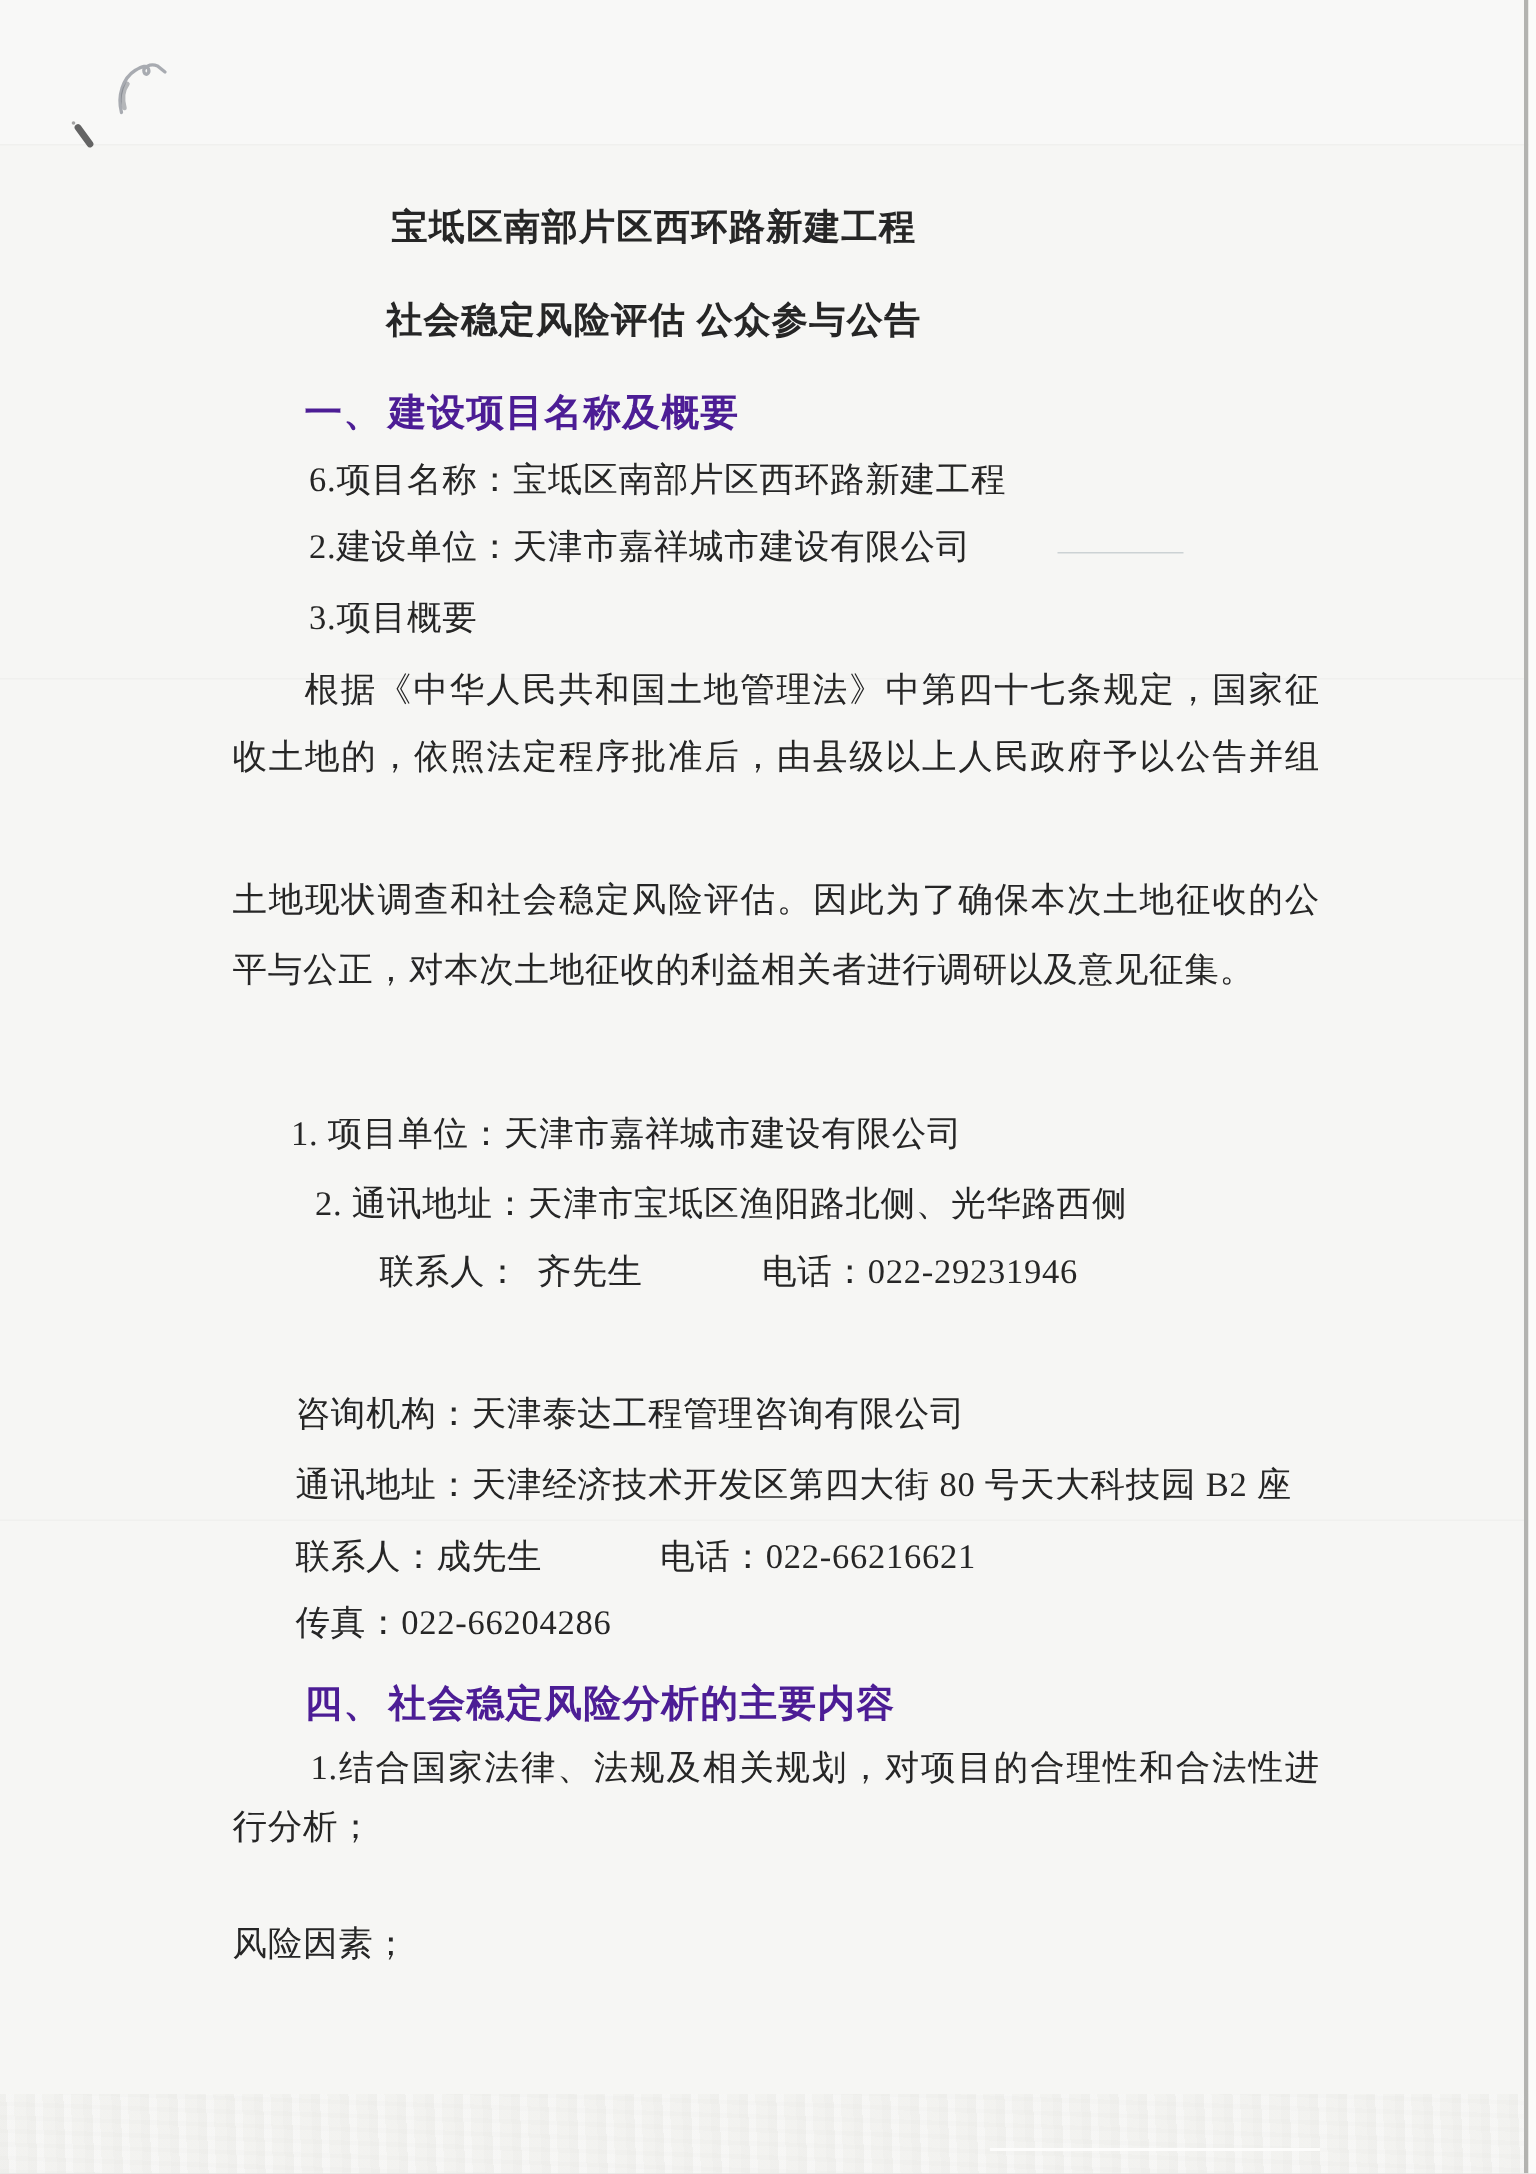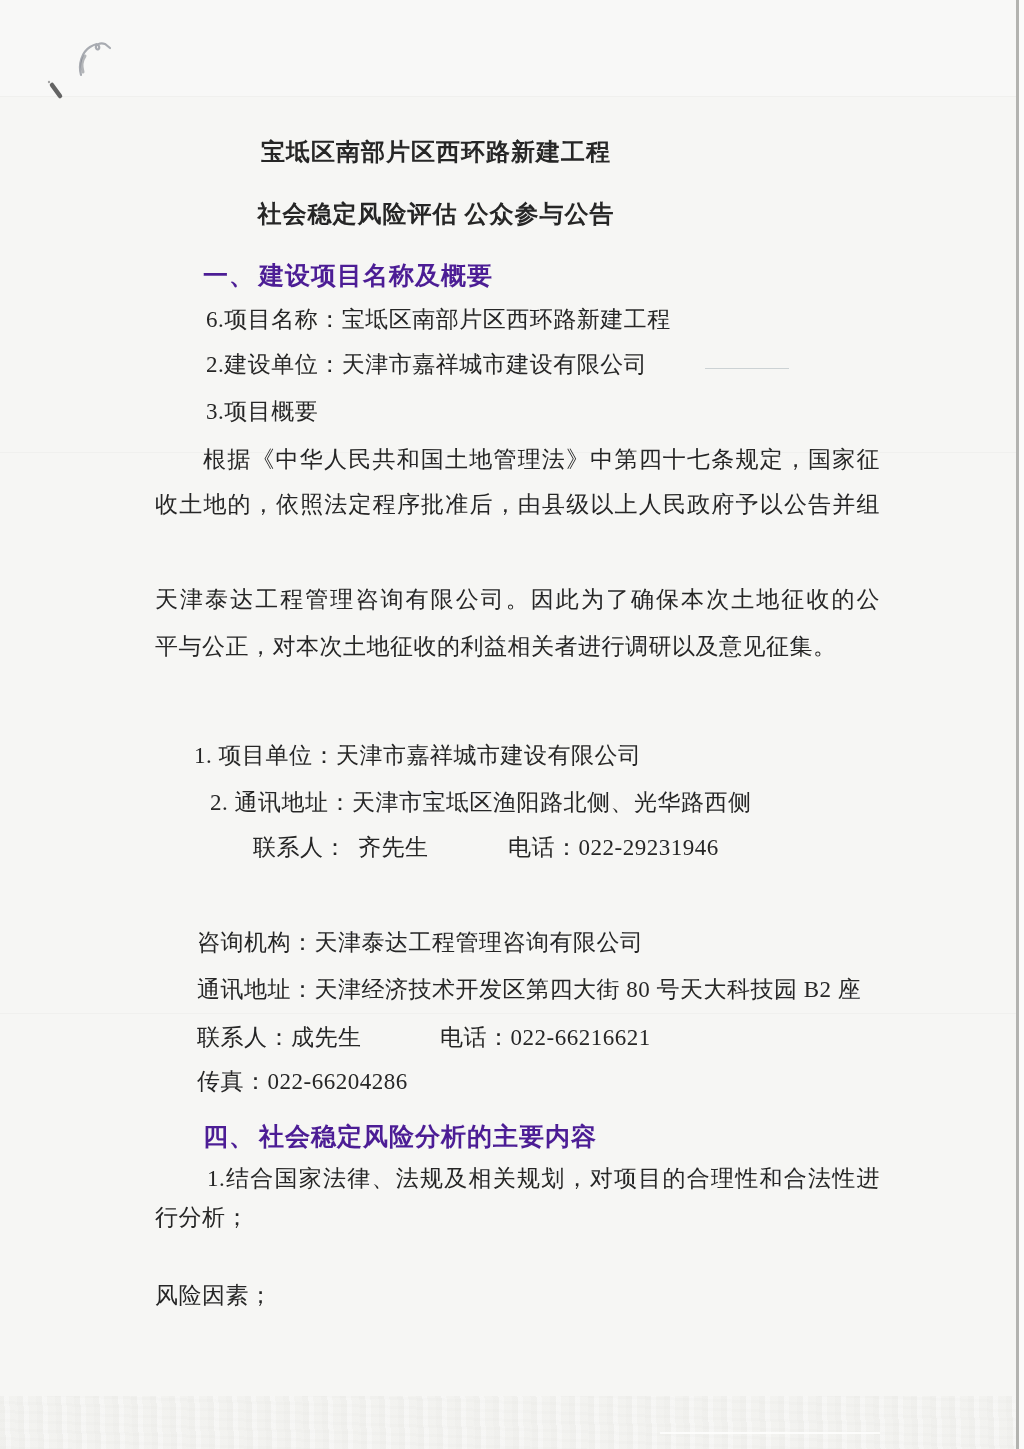--- a/index.html
+++ b/index.html
@@ -74,21 +74,21 @@
 
   <div class="hd" style="left:155px;top:260px">
     <span>一、</span><span class="hd-text">建设项目名称及概要</span>
   </div>
   <div class="ln" style="left:206px;top:305px">6.项目名称：宝坻区南部片区西环路新建工程</div>
   <div class="ln" style="left:206px;top:350px">2.建设单位：天津市嘉祥城市建设有限公司</div>
   <div class="ln" style="left:206px;top:397px">3.项目概要</div>
 
   <div class="ln jst" style="left:203px;top:445px;width:677px">根据《中华人民共和国土地管理法》中第四十七条规定，国家征</div>
   <div class="ln jst" style="left:155px;top:490px;width:725px">收土地的，依照法定程序批准后，由县级以上人民政府予以公告并组</div>
-  <div class="ln jst" style="left:155px;top:585px;width:725px">天津泰达工程管理咨询有限公司。因此为了确保本次土地征收的公</div>
+  <div class="ln jst" style="left:155px;top:585px;width:725px">土地现状调查和社会稳定风险评估。因此为了确保本次土地征收的公</div>
   <div class="ln" style="left:155px;top:632px">平与公正，对本次土地征收的利益相关者进行调研以及意见征集。</div>
 
   <div class="ln" style="left:194px;top:741px">1. 项目单位：天津市嘉祥城市建设有限公司</div>
   <div class="ln" style="left:210px;top:788px">2. 通讯地址：天津市宝坻区渔阳路北侧、光华路西侧</div>
   <div class="ln" style="left:253px;top:833px">联系人：</div>
   <div class="ln" style="left:358px;top:833px">齐先生</div>
   <div class="ln" style="left:508px;top:833px">
     <span>电话：</span><span>022-29231946</span>
   </div>
 

